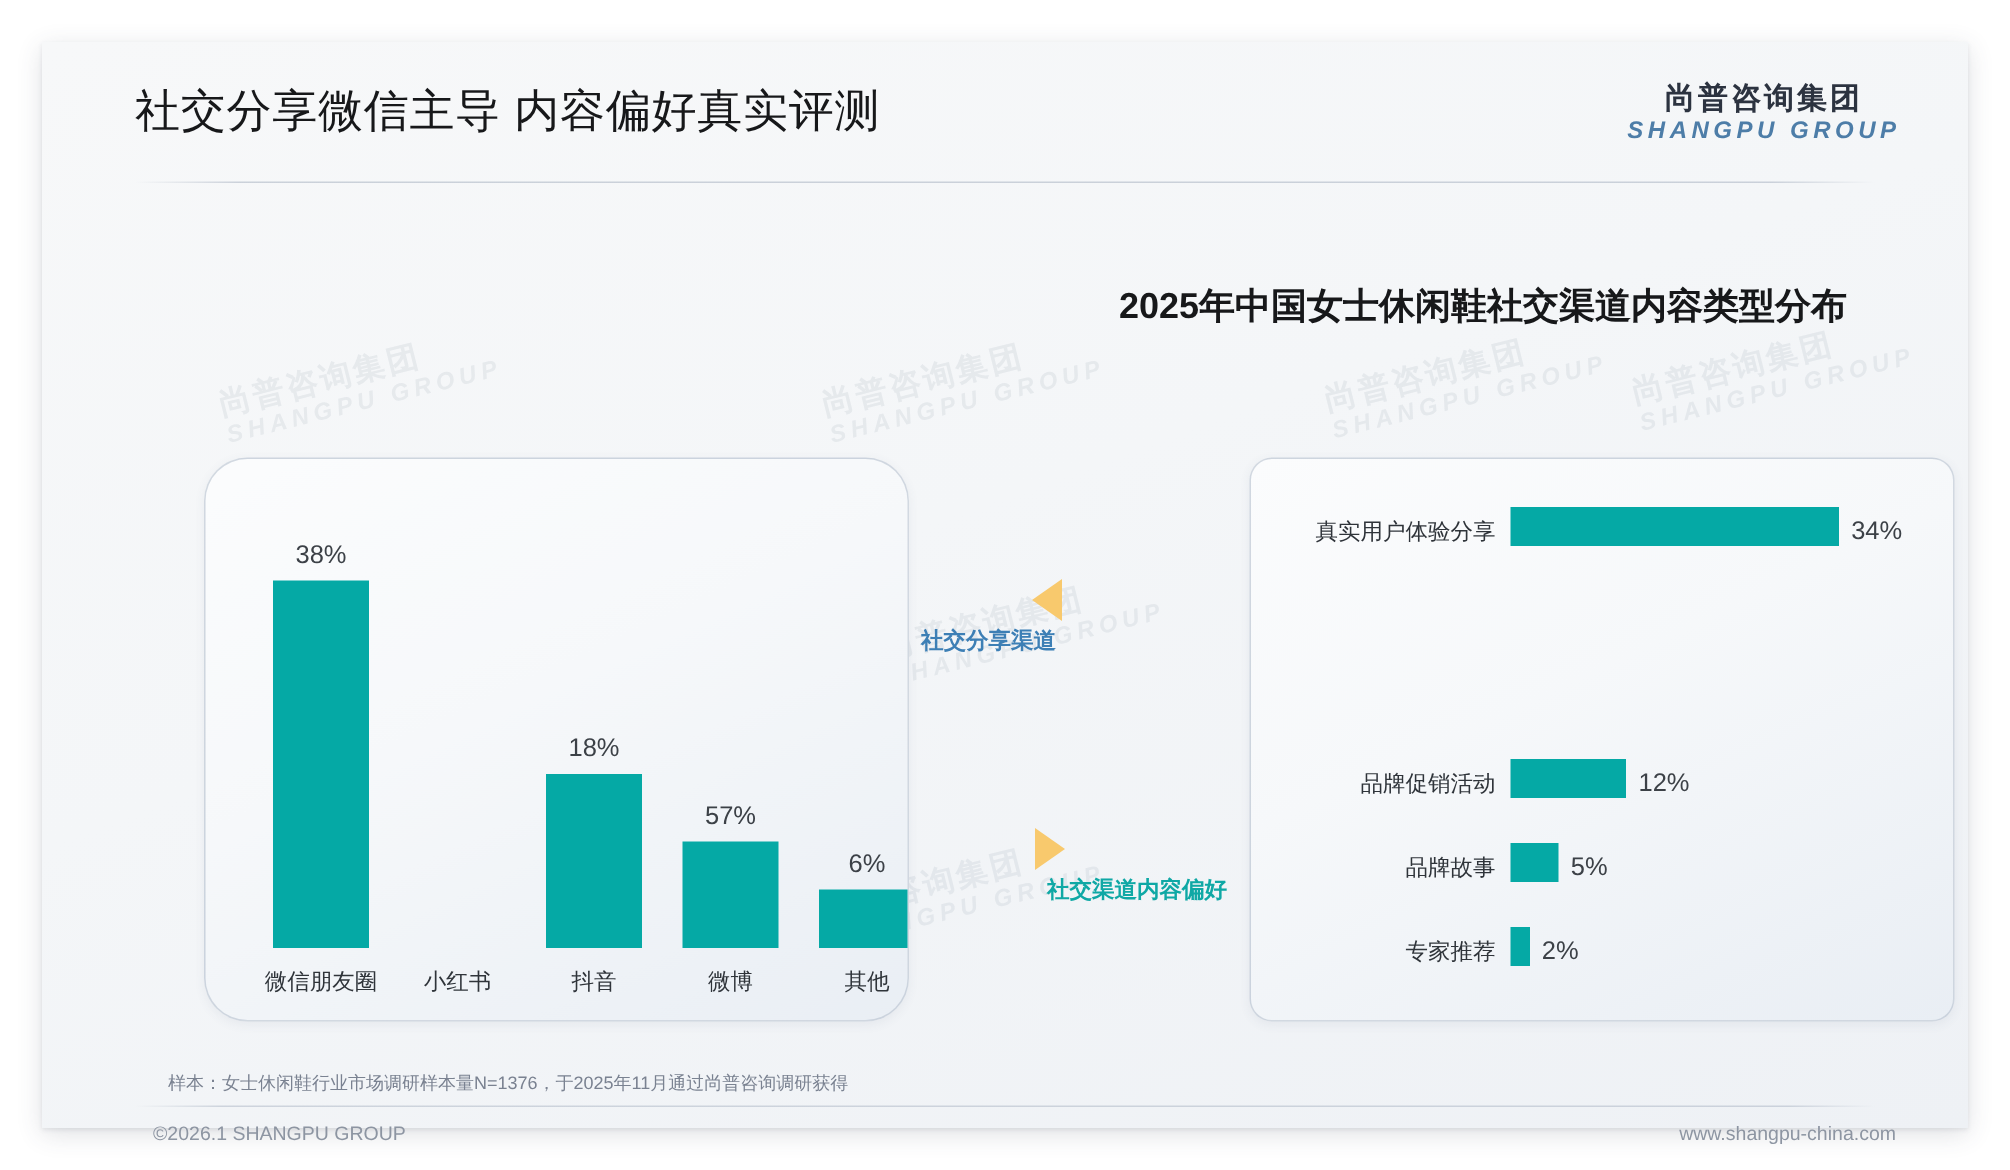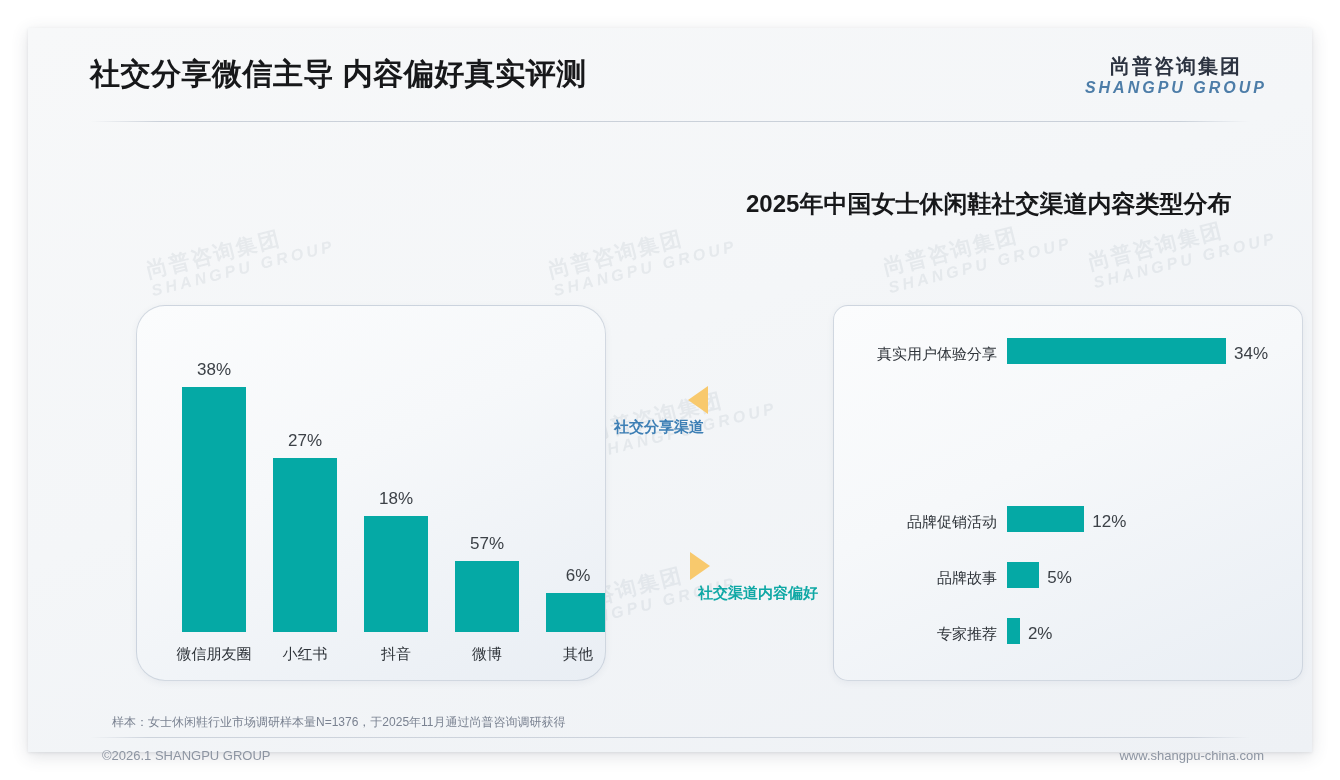--- a/index.html
+++ b/index.html
@@ -19,21 +19,21 @@
     box-shadow: 0 4px 16px rgba(60,70,90,0.16), 0 1px 3px rgba(60,70,90,0.10);
   }
 
   
   #header {
     position: absolute; left: 0; top: 0;
     width: 100%; height: 93px;
   }
   #page-title {
     position: absolute; left: 62px; top: 26px;
-    font-size: 30px; font-weight: 700; color: #17181a;
+    font-size: 30px; font-weight: 400; color: #17181a;
     letter-spacing: 0.5px;
     white-space: nowrap;
   }
   #brand-logo {
     position: absolute; right: 45px; top: 28px;
     text-align: center; line-height: 1;
   }
   #brand-cn {
     font-size: 20px; font-weight: 700; color: #2c3340;
     letter-spacing: 2px;
@@ -222,24 +222,20 @@
     <span class="wm-en">SHANGPU GROUP</span>
   </div>
 
   <div id="card-left" class="chart-card">
     <div id="col-plot">
         <div class="col-group" style="left: 45px;">
           <div class="col-value">38%</div>
           <div class="col-bar" style="height: 245.1px; background: rgb(5, 169, 165);"></div>
         </div>
         <div class="col-label" style="left: 45px;">微信朋友圈</div>
-        <div class="col-group" style="left: 136px;">
-          <div class="col-value">27%</div>
-          <div class="col-bar" style="height: 174.15px; background: rgb(5, 169, 165);"></div>
-        </div>
         <div class="col-label" style="left: 136px;">小红书</div>
         <div class="col-group" style="left: 227px;">
           <div class="col-value">18%</div>
           <div class="col-bar" style="height: 116.1px; background: rgb(5, 169, 165);"></div>
         </div>
         <div class="col-label" style="left: 227px;">抖音</div>
         <div class="col-group" style="left: 318px;">
           <div class="col-value">57%</div>
           <div class="col-bar" style="height: 70.95px; background: rgb(5, 169, 165);"></div>
         </div>

